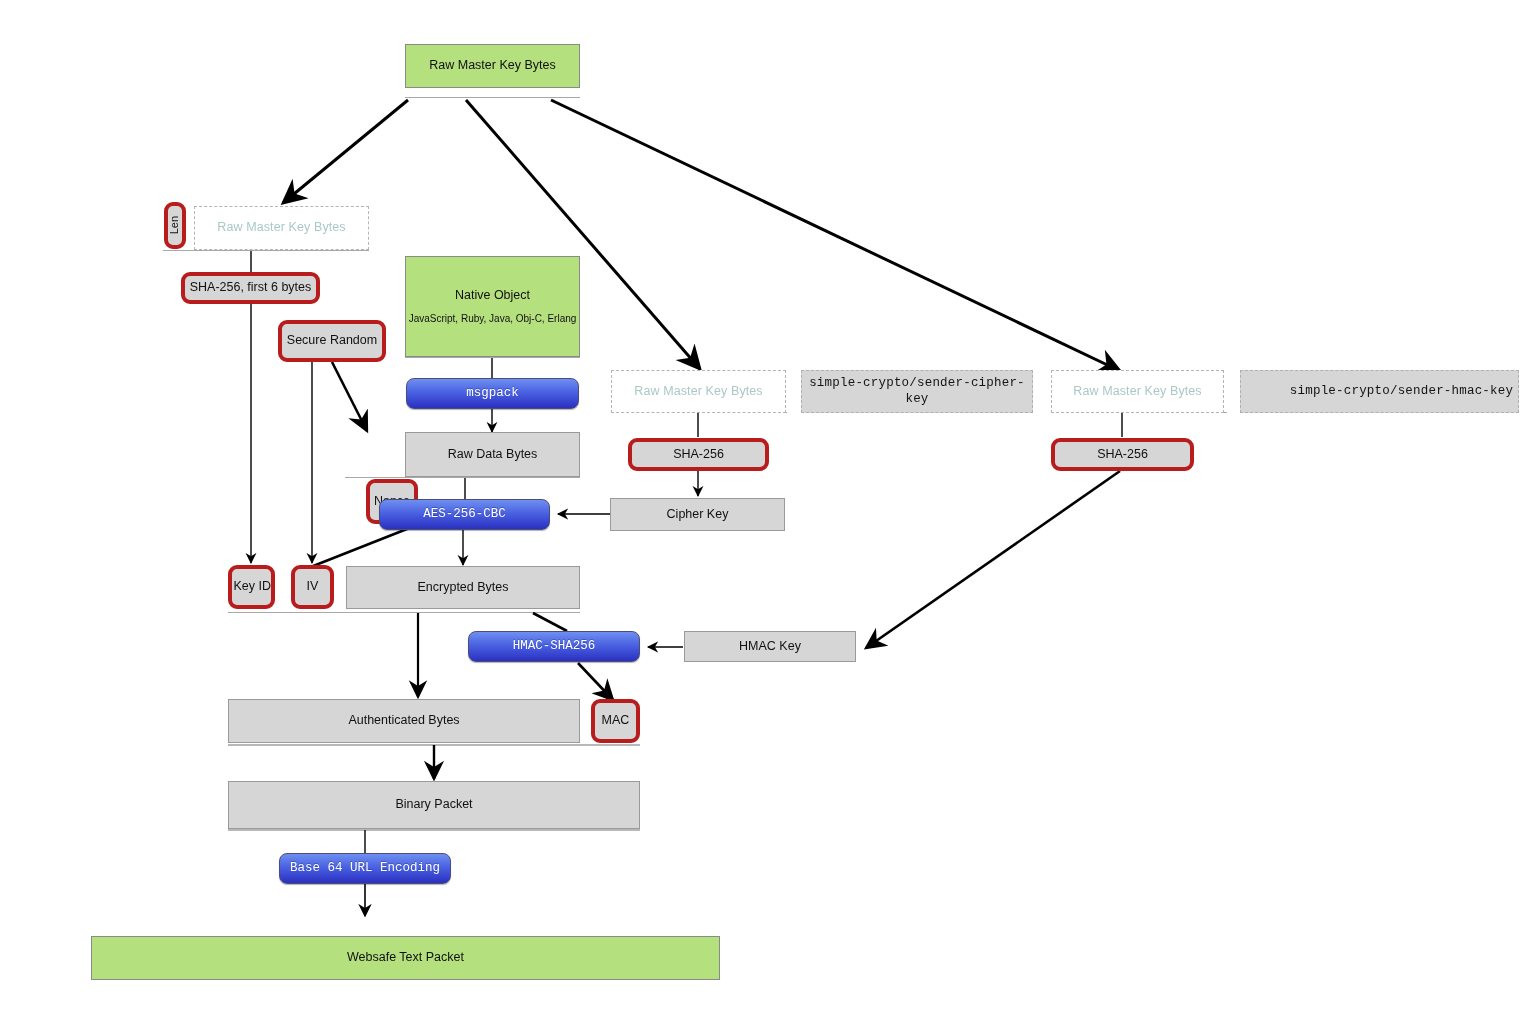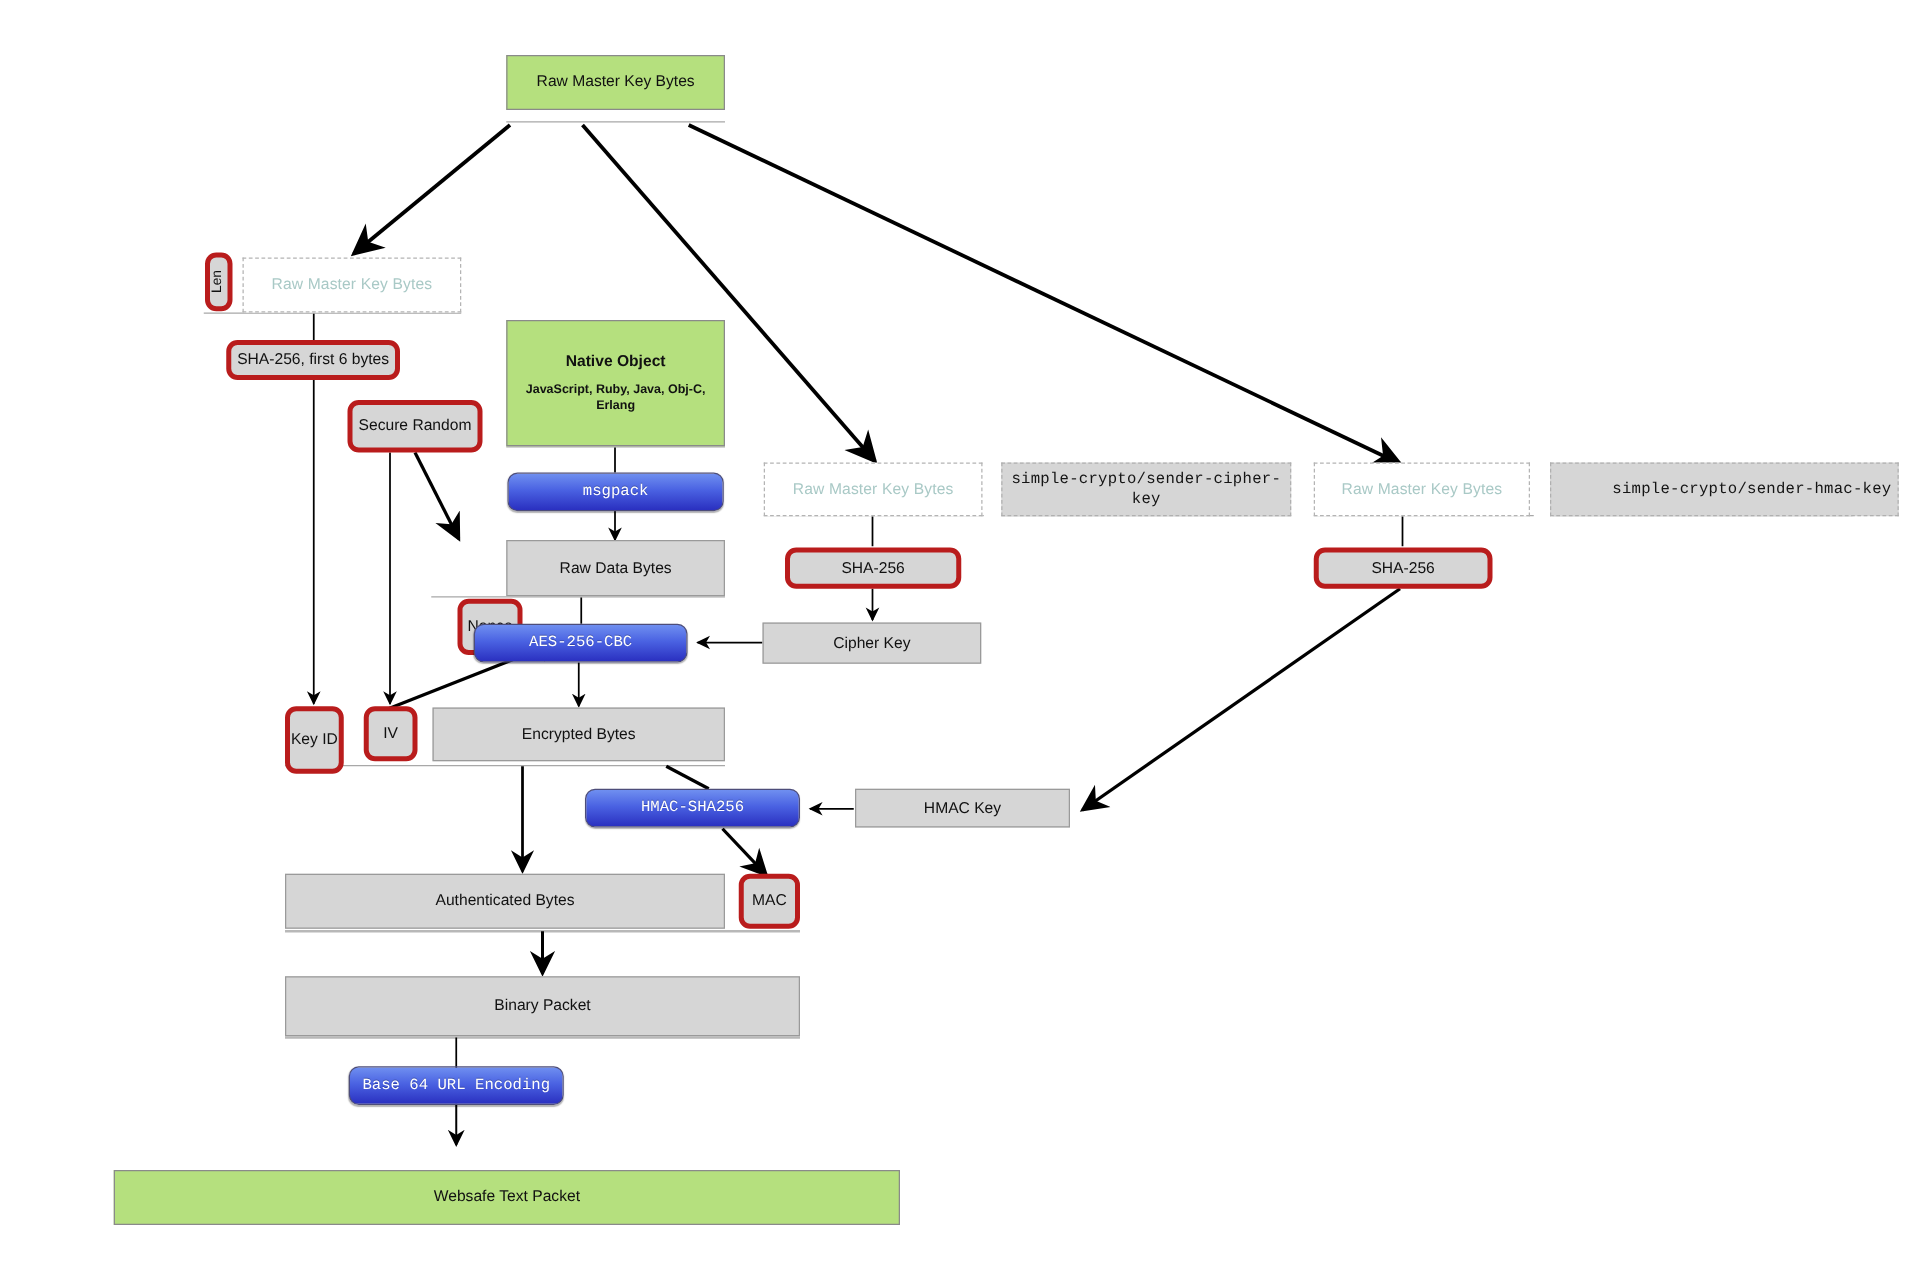--- a/index.html
+++ b/index.html
@@ -178,21 +178,21 @@
   </div>
 
   <div class="node ghost" style="left:194px;top:206px;width:175px;height:44px;">
     <span class="ghost-label">Raw Master Key Bytes</span>
   </div>
 
   <div class="node round" style="left:181px;top:272px;width:139px;height:32px;">
     <span class="title">SHA-256, first 6 bytes</span>
   </div>
 
-  <div class="node green" style="left:405px;top:256px;width:175px;height:101px;font-weight:bold;">
+  <div class="node green" style="left:405px;top:256px;width:175px;height:101px;">
     <span class="title">Native Object</span>
     <span class="sub">JavaScript, Ruby, Java, Obj-C, Erlang</span>
   </div>
 
   <div class="node round" style="left:278px;top:320px;width:108px;height:42px;">
     <span class="title">Secure Random</span>
   </div>
 
   <div class="node blue" style="left:406px;top:378px;width:173px;height:31px;">
     <span class="title">msgpack</span>
@@ -231,21 +231,21 @@
   </div>
 
   <div class="node rect" style="left:610px;top:498px;width:175px;height:33px;">
     <span class="title">Cipher Key</span>
   </div>
 
   <div class="node blue" style="left:379px;top:499px;width:171px;height:31px;">
     <span class="title">AES-256-CBC</span>
   </div>
 
-  <div class="node round" style="left:228px;top:565px;width:47px;height:54px;">
+  <div class="node round" style="left:228px;top:565px;width:47px;height:44px;align-items:flex-end;">
     <span class="title">Key ID</span>
   </div>
 
   <div class="node round" style="left:291px;top:565px;width:43px;height:44px;">
     <span class="title">IV</span>
   </div>
 
   <div class="node rect" style="left:346px;top:566px;width:234px;height:43px;">
     <span class="title">Encrypted Bytes</span>
   </div>

